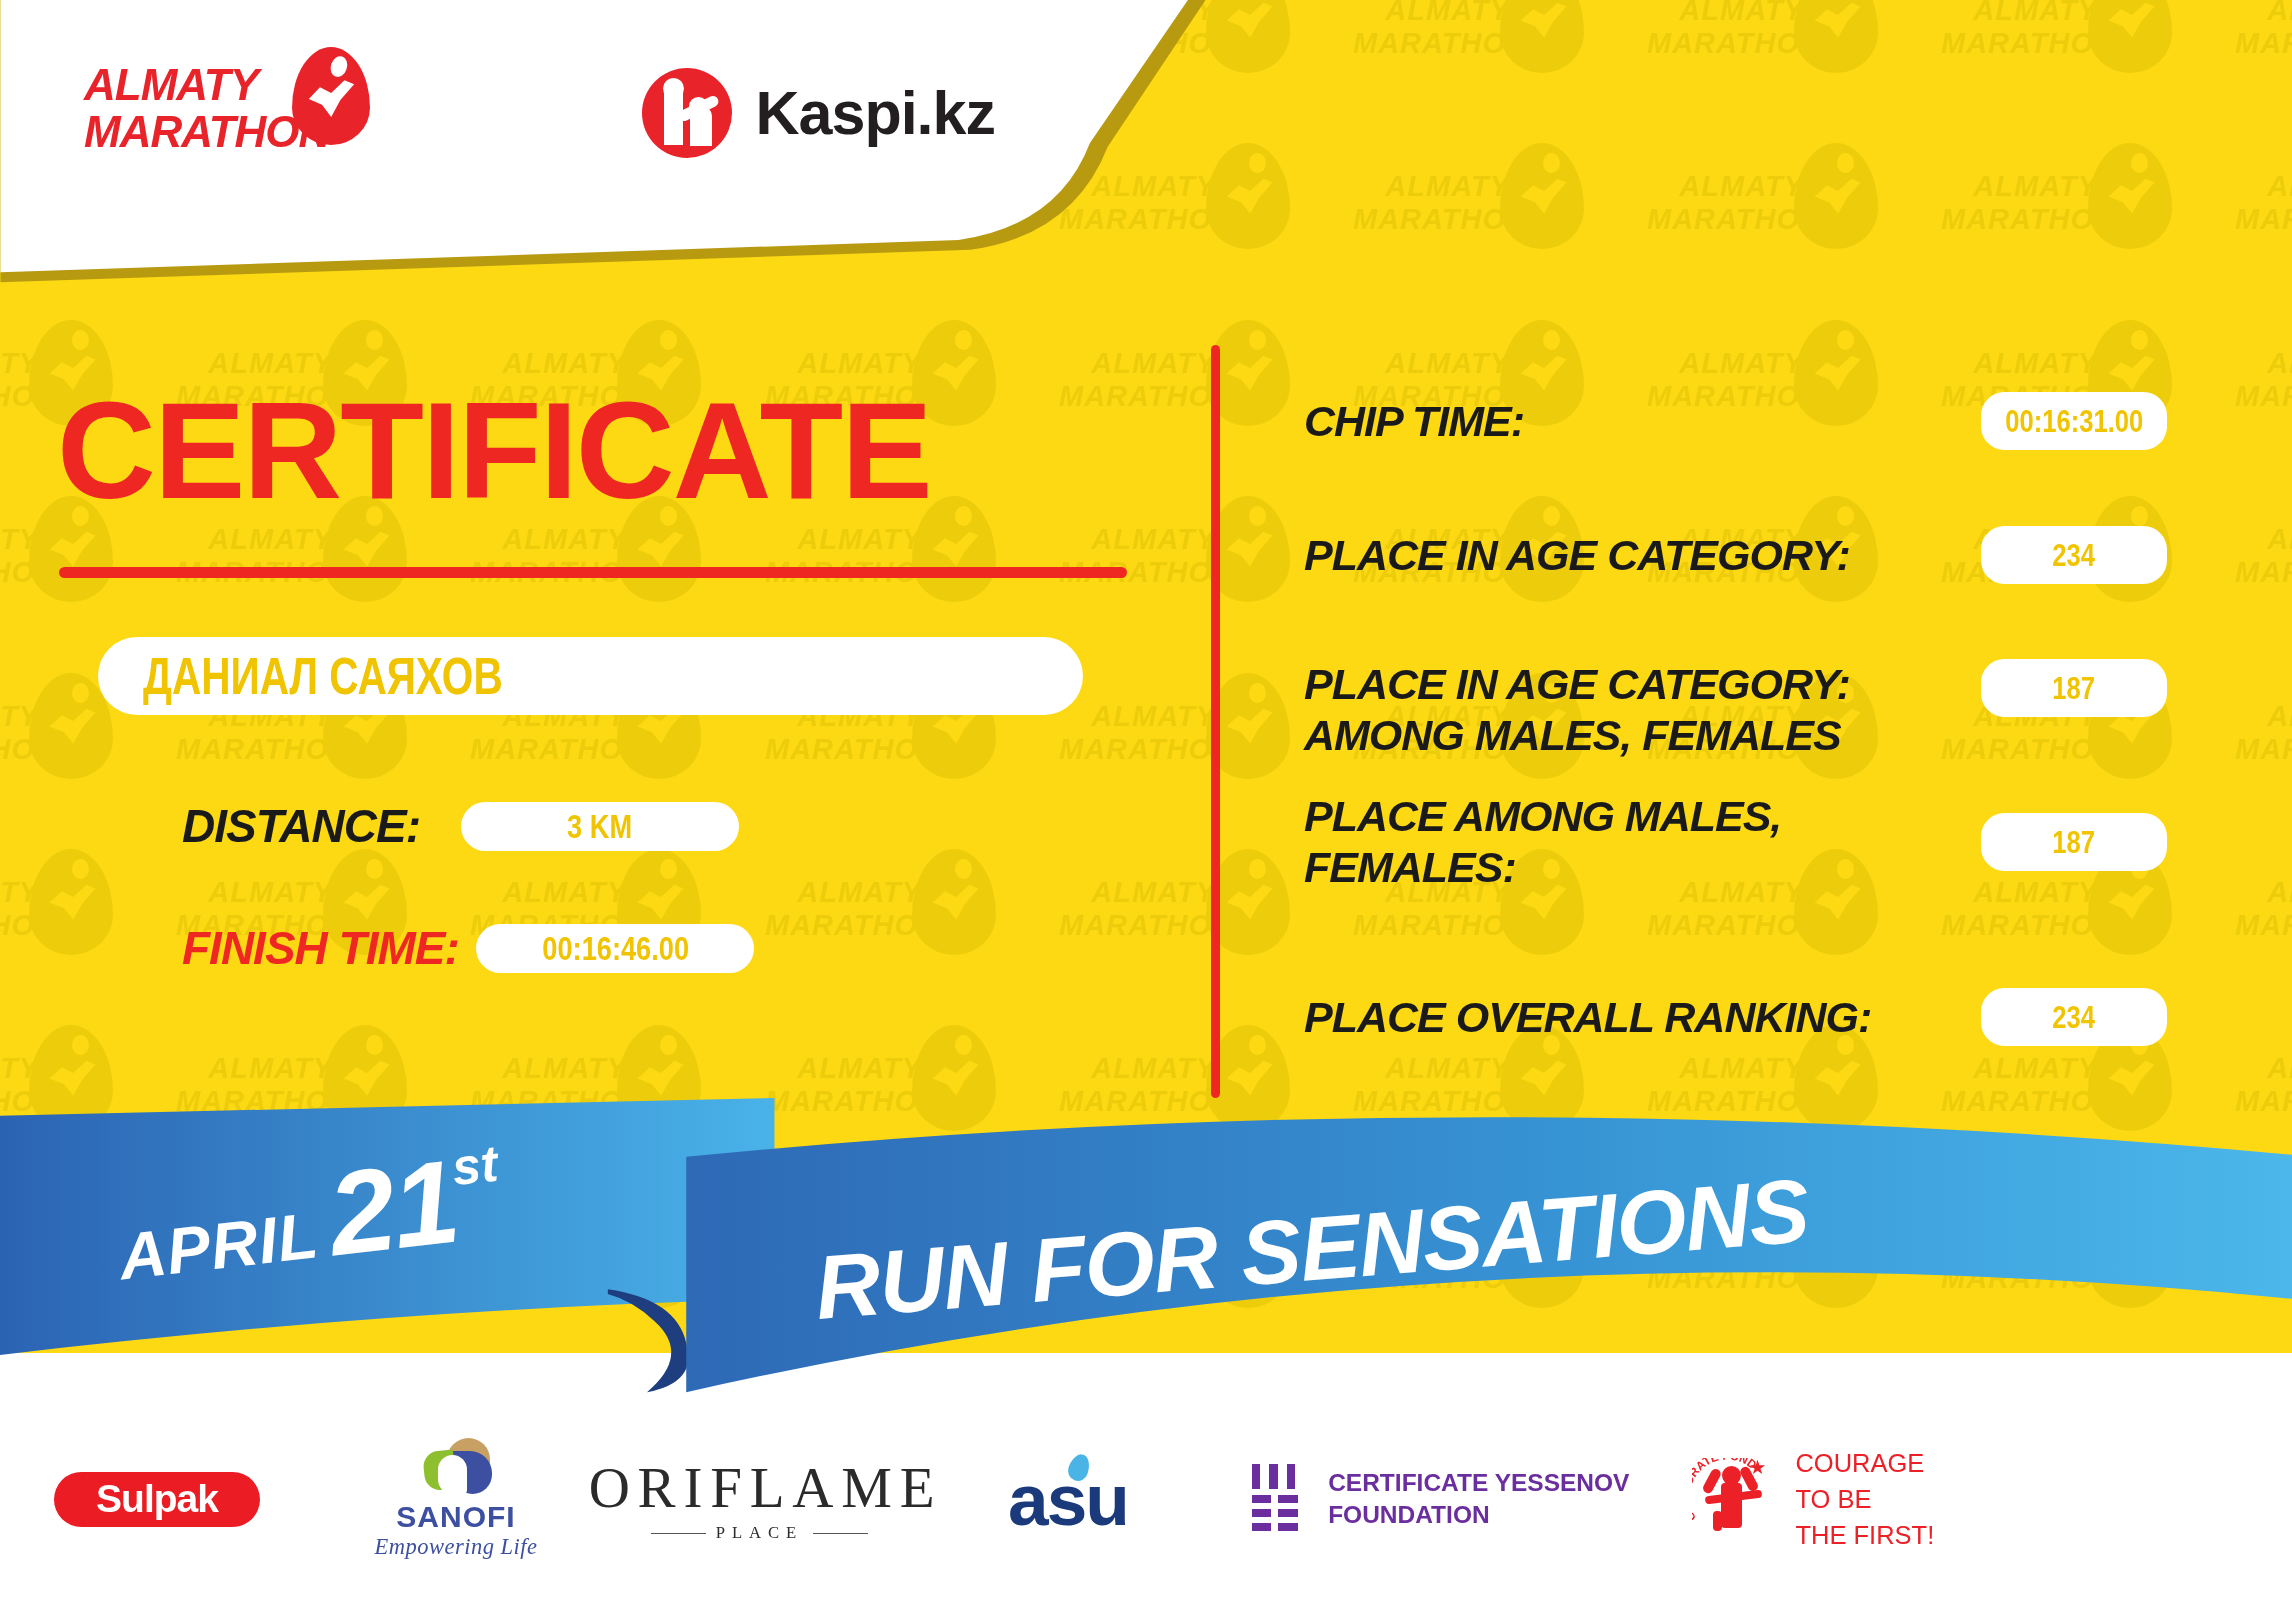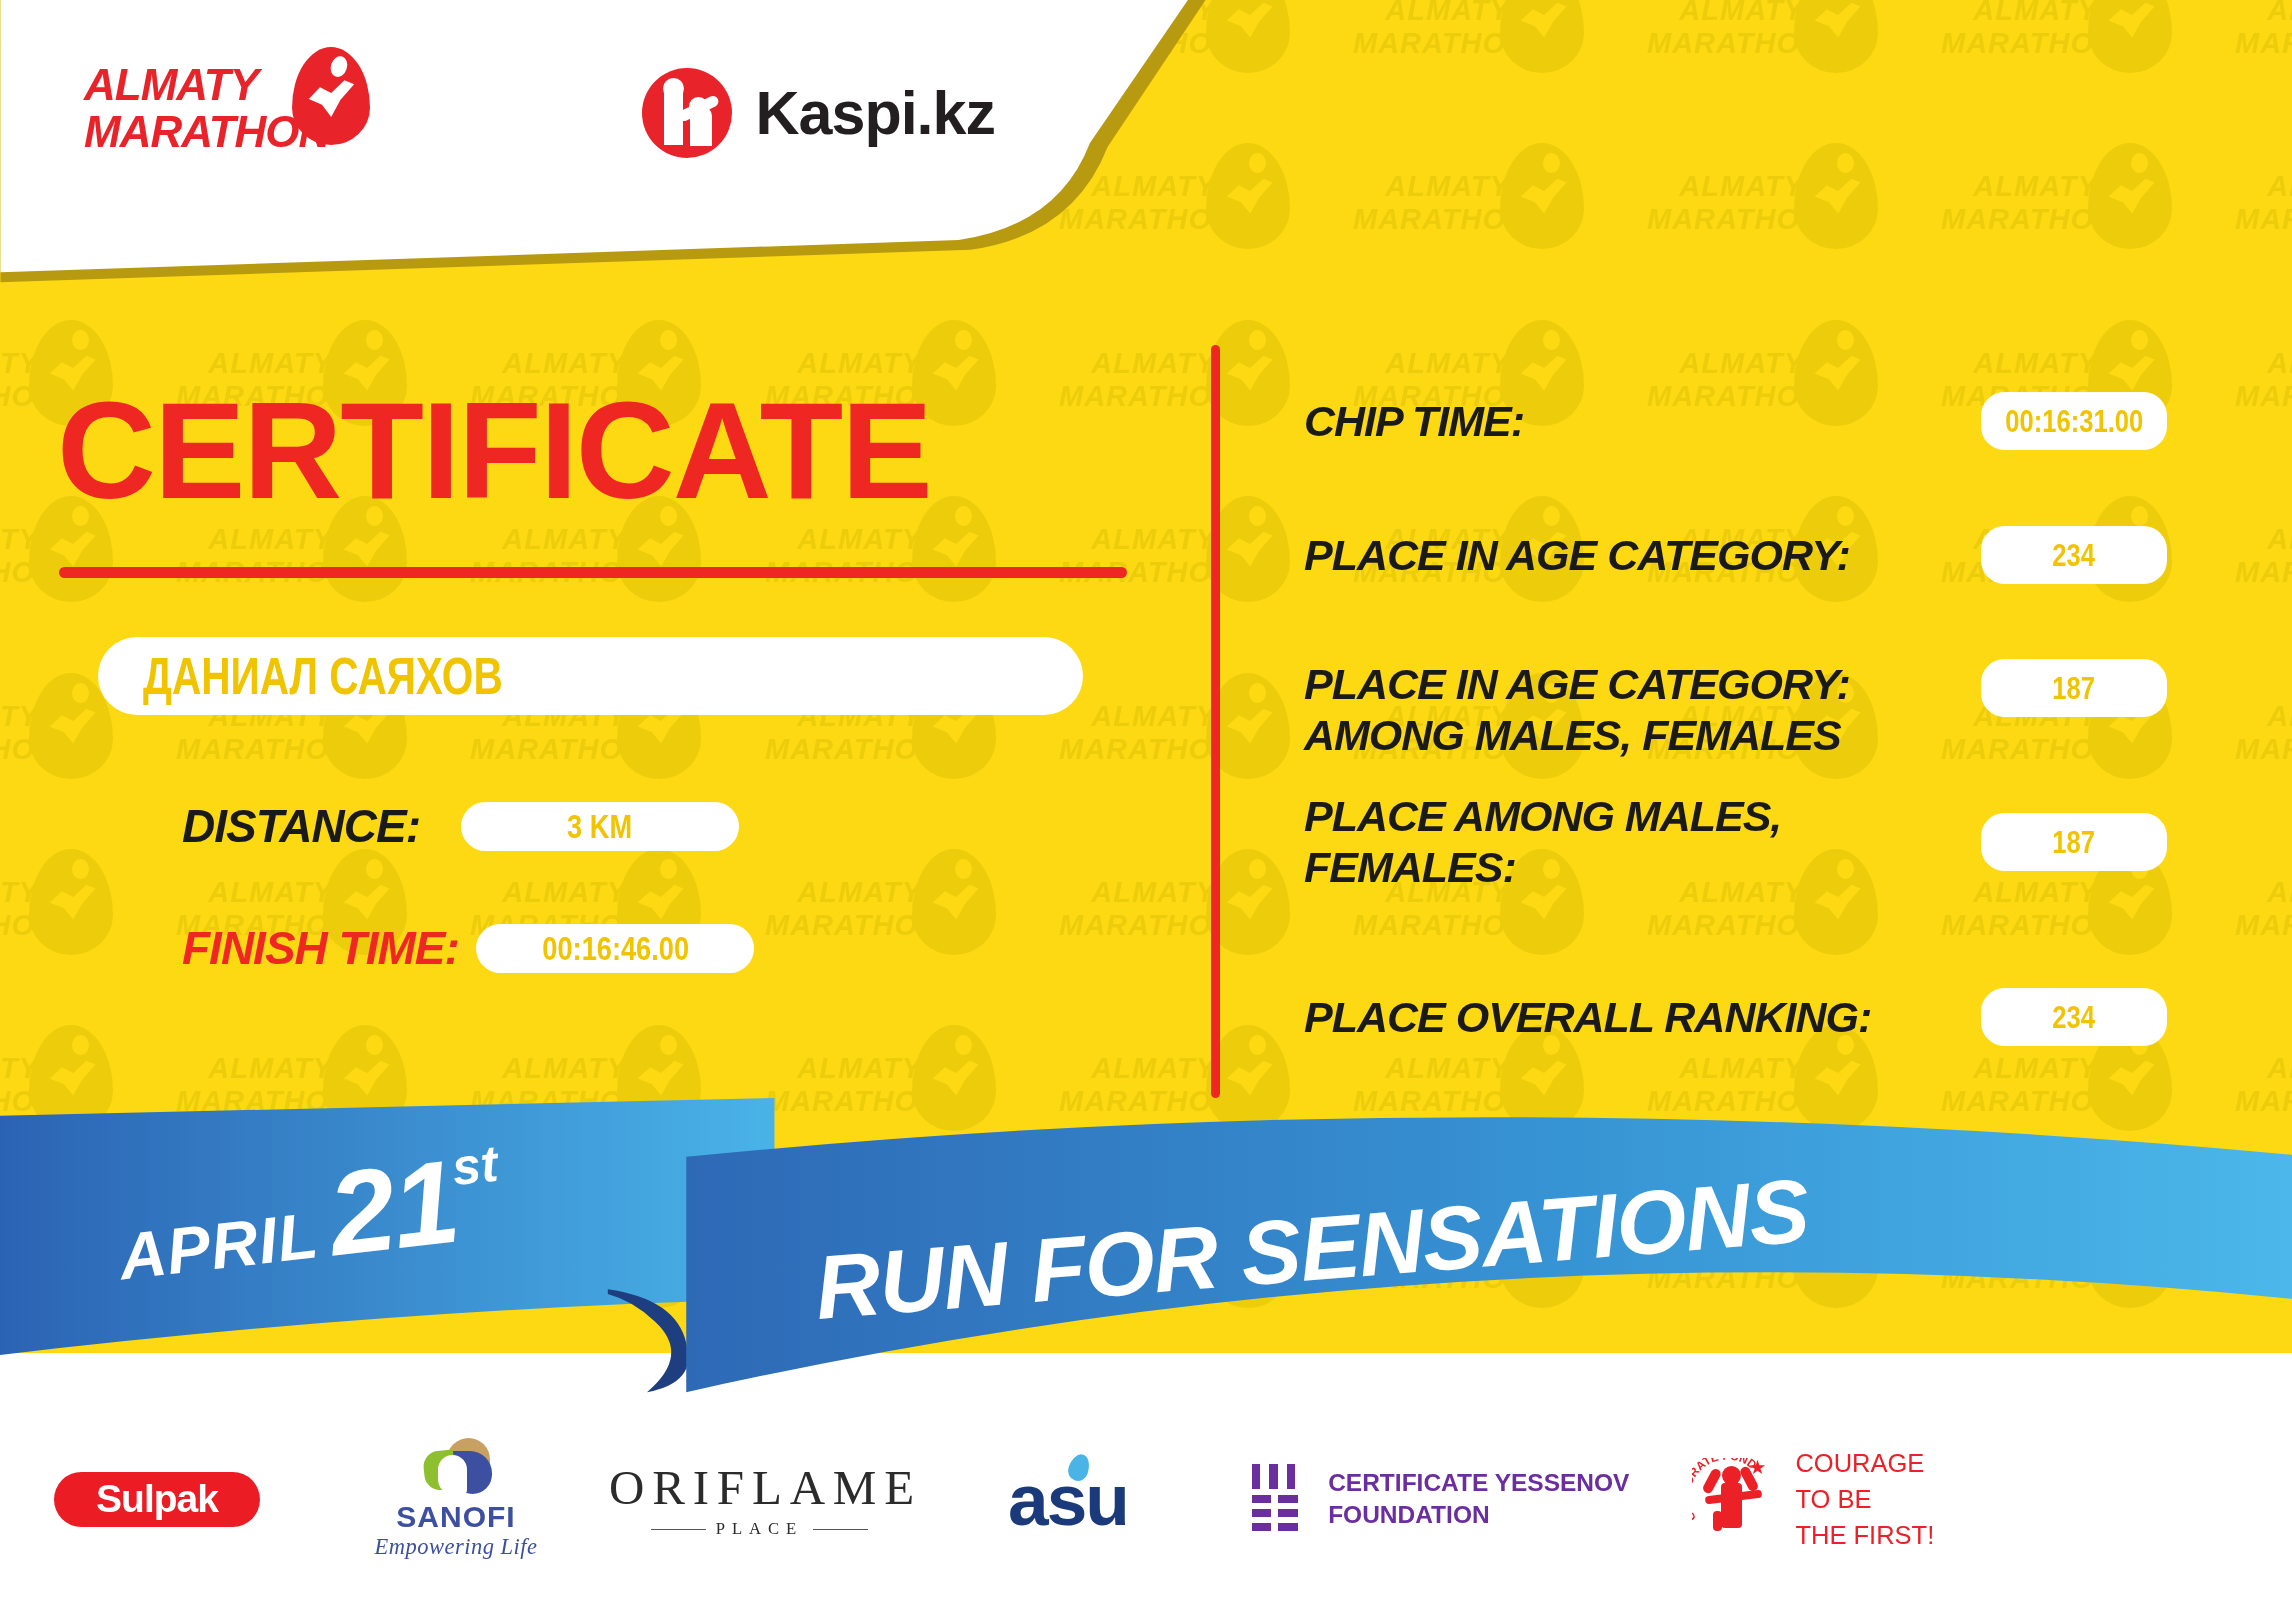--- a/index.html
+++ b/index.html
@@ -96,21 +96,21 @@
   .sanofi{text-align:center;}
   .sanofi .mark{position:relative;width:71px;height:57px;margin:0 auto 5.9px;}
   .sanofi .mark .a{position:absolute;right:2px;top:0;width:43px;height:29px;background:#C9A063;border-radius:29px 29px 3.9px 3.9px;}
   .sanofi .mark .b{position:absolute;right:0;top:13.7px;width:39px;height:43px;background:#3C4FA0;border-radius:0 29px 25.5px 25.5px;}
   .sanofi .mark .c{position:absolute;left:3.9px;top:13.7px;width:31px;height:39px;background:#8DBF2E;border-radius:21.6px 3.9px 21.6px 21.6px;transform:rotate(-6deg);}
   .sanofi .mark .d{position:absolute;left:17.6px;top:17.6px;width:29px;height:39px;background:#fff;border-radius:21.6px 21.6px 5.9px 21.6px;}
   .sanofi .w1{color:#3C4FA0;font-weight:bold;font-size:30px;letter-spacing:1px;font-family:"Liberation Sans",sans-serif;}
   .sanofi .w2{color:#3C4FA0;font-style:italic;font-size:22.5px;letter-spacing:0.5px;font-family:"Liberation Serif",serif;}
 
   .oriflame{text-align:center;}
-  .oriflame .w1{color:#2B2B2B;font-size:49px;letter-spacing:7.8px;font-family:"Liberation Serif",serif;margin-left:12px;}
+  .oriflame .w1{color:#2B2B2B;font-size:57px;letter-spacing:7.8px;font-family:"Liberation Serif",serif;margin-left:12px;}
   .oriflame .w2{display:flex;align-items:center;gap:9.8px;justify-content:center;margin-top:3.9px;}
   .oriflame .w2 i{display:block;height:1px;background:#555;width:55px;}
   .oriflame .w2 span{color:#2B2B2B;font-size:16.7px;letter-spacing:6.9px;font-family:"Liberation Serif",serif;}
 
   .ua{text-align:center;}
   .ua .mark{position:relative;width:118px;height:59px;margin:0 auto;}
   .ua .mark .l{position:absolute;left:0;top:0;width:49px;height:59px;background:#111;
     clip-path:polygon(0 0,100% 22%,100% 78%,0 100%, 26% 50%);}
   .ua .mark .r{position:absolute;right:0;top:0;width:49px;height:59px;background:#111;
     clip-path:polygon(100% 0,0 22%,0 78%,100% 100%, 74% 50%);}

